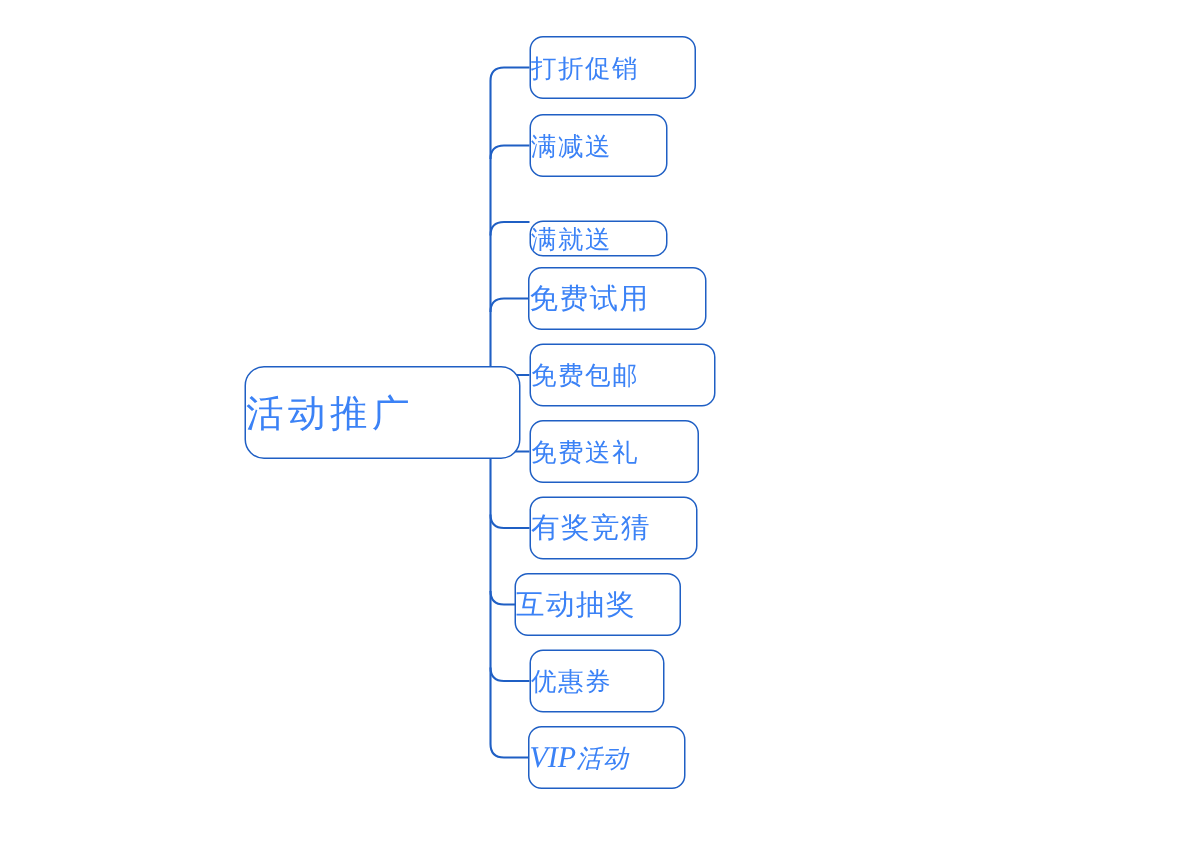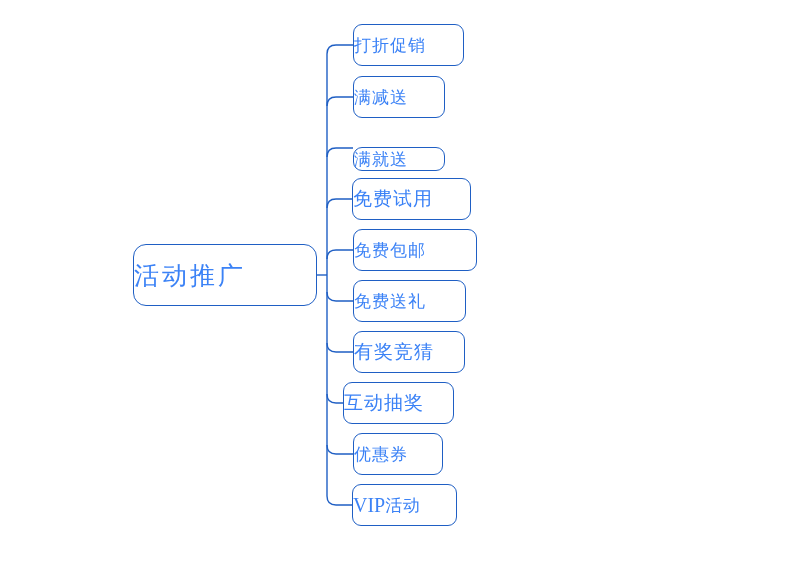--- a/index.html
+++ b/index.html
@@ -36,20 +36,21 @@
     display: flex;
     align-items: center;
     white-space: nowrap;
     letter-spacing: 1px;
   }
   .node-root {
     border-radius: 13px;
     border-width: 1.5px;
     font-size: 25px;
     letter-spacing: 3px;
+    margin-left: 30px;
   }
   .node-child {
     font-size: 17px;
   }
   .node-child.big {
     font-size: 19px;
   }
   .node-child.serif-lead {
     letter-spacing: 0.5px;
   }
@@ -103,18 +104,18 @@
   </div>
   <div class="node node-child" style="left: 353px; top: 280px; width: 113px; height: 42px;">
     <span>免费送礼</span>
   </div>
   <div class="node node-child big" style="left: 343px; top: 382px; width: 111px; height: 42px;">
     <span>互动抽奖</span>
   </div>
   <div class="node node-child" style="left: 353px; top: 433px; width: 90px; height: 42px;">
     <span>优惠券</span>
   </div>
-  <div class="node node-child serif-lead" style="left: 352px; top: 484px; width: 105px; height: 42px;">
+  <div class="node node-child serif-lead" style="left: 352px; top: 484px; width: 105px; height: 42px; font-style: italic;">
     <span class="lead">VIP</span>
       <span>活动</span>
   </div>
 
 </div>
 
 </body></html>

